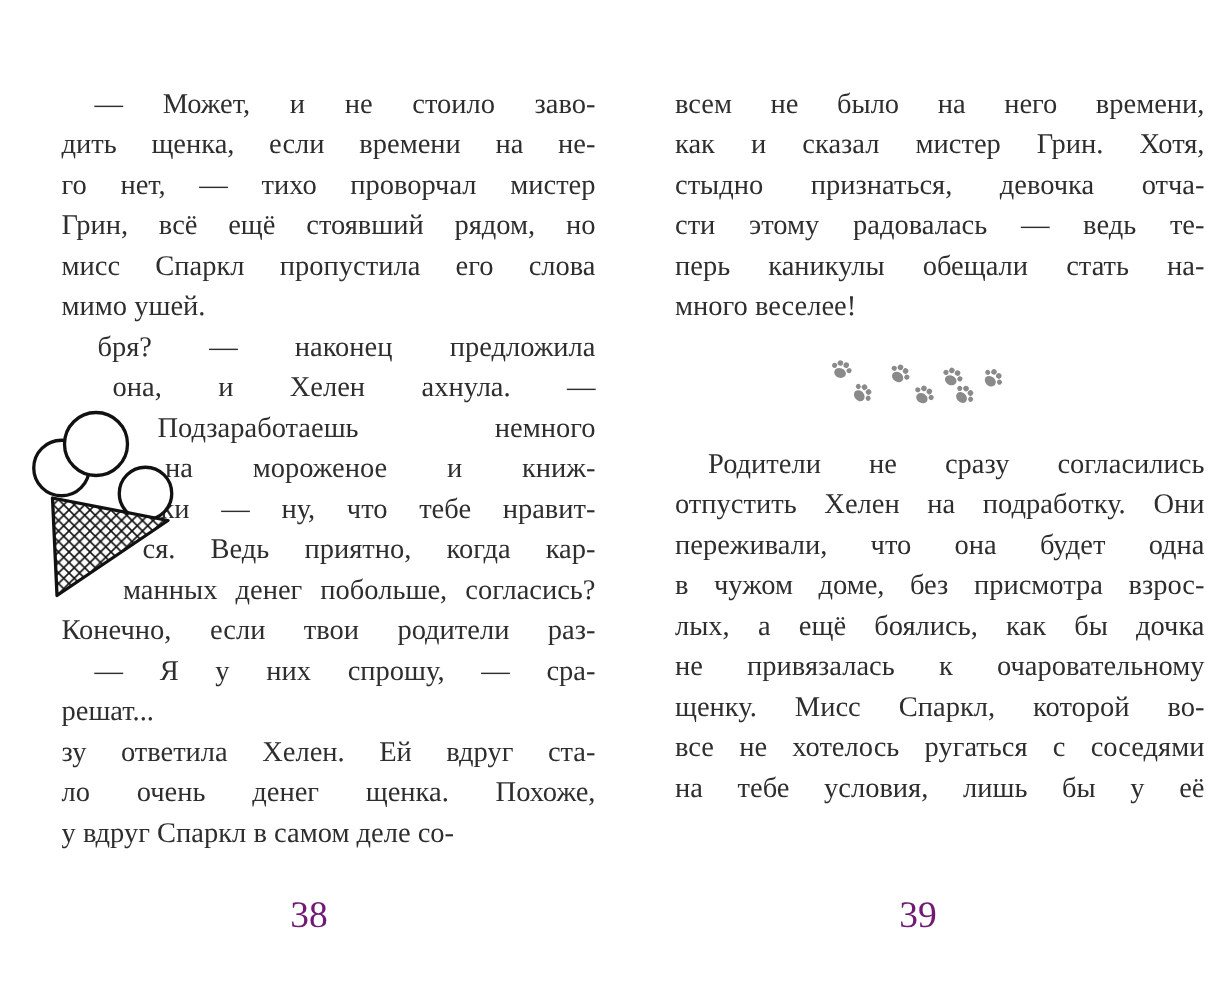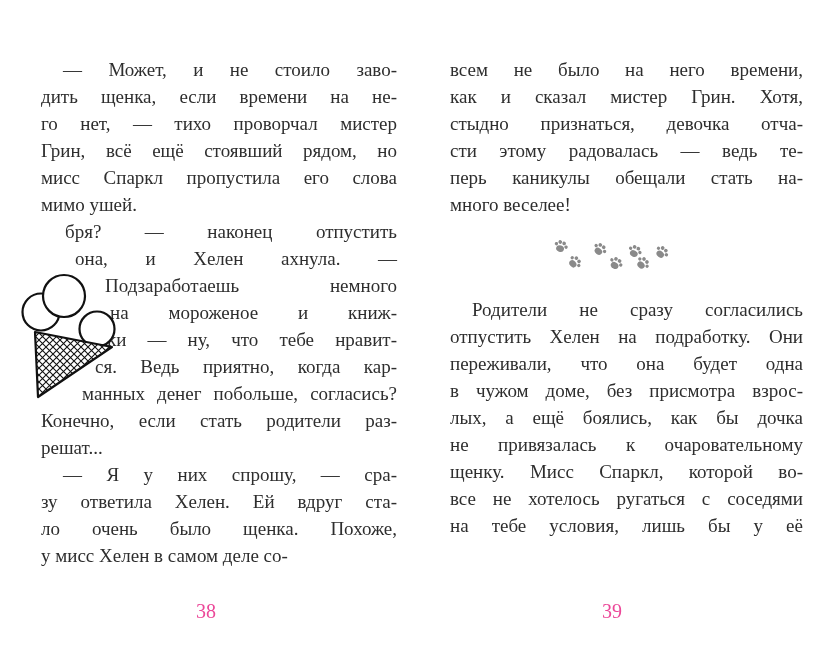--- a/index.html
+++ b/index.html
@@ -36,23 +36,23 @@
     width:102px;height:130px;
     pointer-events:none;
   }
   .paw-gap{position:relative;height:78px;}
   .paw{position:absolute;width:16px;height:16px;}
   .page-number{
     position:absolute;
     top:598px;
     width:90px;
     text-align:center;
-    font-size:20px;
+    font-size:25px;
     line-height:26px;
-    color:#ec4899;
+    color:#701a75;
   }
   .pn-left{left:161px;}
   .pn-right{left:567px;}
 </style>
 </head>
 <body>
 
 <div class="spread">
   <div class="page page-left" id="page-left">
       <div class="line indent">— Может, и не стоило заво-</div>
@@ -67,33 +67,33 @@
             <pattern id="xh" width="7" height="7" patternUnits="userSpaceOnUse">
               <path d="M0,7 L7,0 M0,0 L7,7" stroke="#111111" stroke-width="1.1" fill="none"></path>
             </pattern>
           </defs>
           <circle cx="23" cy="42" r="18.5" fill="#fff" stroke="#111111" stroke-width="2.2"></circle>
           <circle cx="79" cy="59" r="17.5" fill="#fff" stroke="#111111" stroke-width="2.2"></circle>
           <circle cx="46" cy="26" r="21" fill="#fff" stroke="#111111" stroke-width="2.2"></circle>
           <path d="M17,62 L94,77 L20,127 Z" fill="#fff" stroke="none"></path>
           <path d="M17,62 L94,77 L20,127 Z" fill="url(#xh)" stroke="#111111" stroke-width="2.2" stroke-linejoin="round"></path>
         </svg></div>
-      <div class="line">бря? — наконец отпустить</div>
+      <div class="line">бря? — наконец предложила</div>
       <div class="line">она, и Хелен ахнула. —</div>
       <div class="line">Подзаработаешь немного</div>
       <div class="line">на мороженое и книж-</div>
       <div class="line">ки — ну, что тебе нравит-</div>
       <div class="line">ся. Ведь приятно, когда кар-</div>
       <div class="line">манных денег побольше, согласись?</div>
-      <div class="line">Конечно, если стать родители раз-</div>
+      <div class="line">Конечно, если твои родители раз-</div>
+      <div class="line indent">— Я у них спрошу, — сра-</div>
       <div class="line last">решат...</div>
-      <div class="line indent">— Я у них спрошу, — сра-</div>
       <div class="line">зу ответила Хелен. Ей вдруг ста-</div>
-      <div class="line">ло очень было щенка. Похоже,</div>
-      <div class="line last">у мисс Хелен в самом деле со-</div>
+      <div class="line">ло очень денег щенка. Похоже,</div>
+      <div class="line last">у вдруг Спаркл в самом деле со-</div>
     </div>
   <div class="page page-right" id="page-right">
       <div class="line">всем не было на него времени,</div>
       <div class="line">как и сказал мистер Грин. Хотя,</div>
       <div class="line">стыдно признаться, девочка отча-</div>
       <div class="line">сти этому радовалась — ведь те-</div>
       <div class="line">перь каникулы обещали стать на-</div>
       <div class="line last">много веселее!</div>
       <div class="paw-gap">
         <div class="paw" style="left: 103px; top: 20px; transform: rotate(20deg);"><svg viewBox="0 0 20 20" width="16" height="16">

